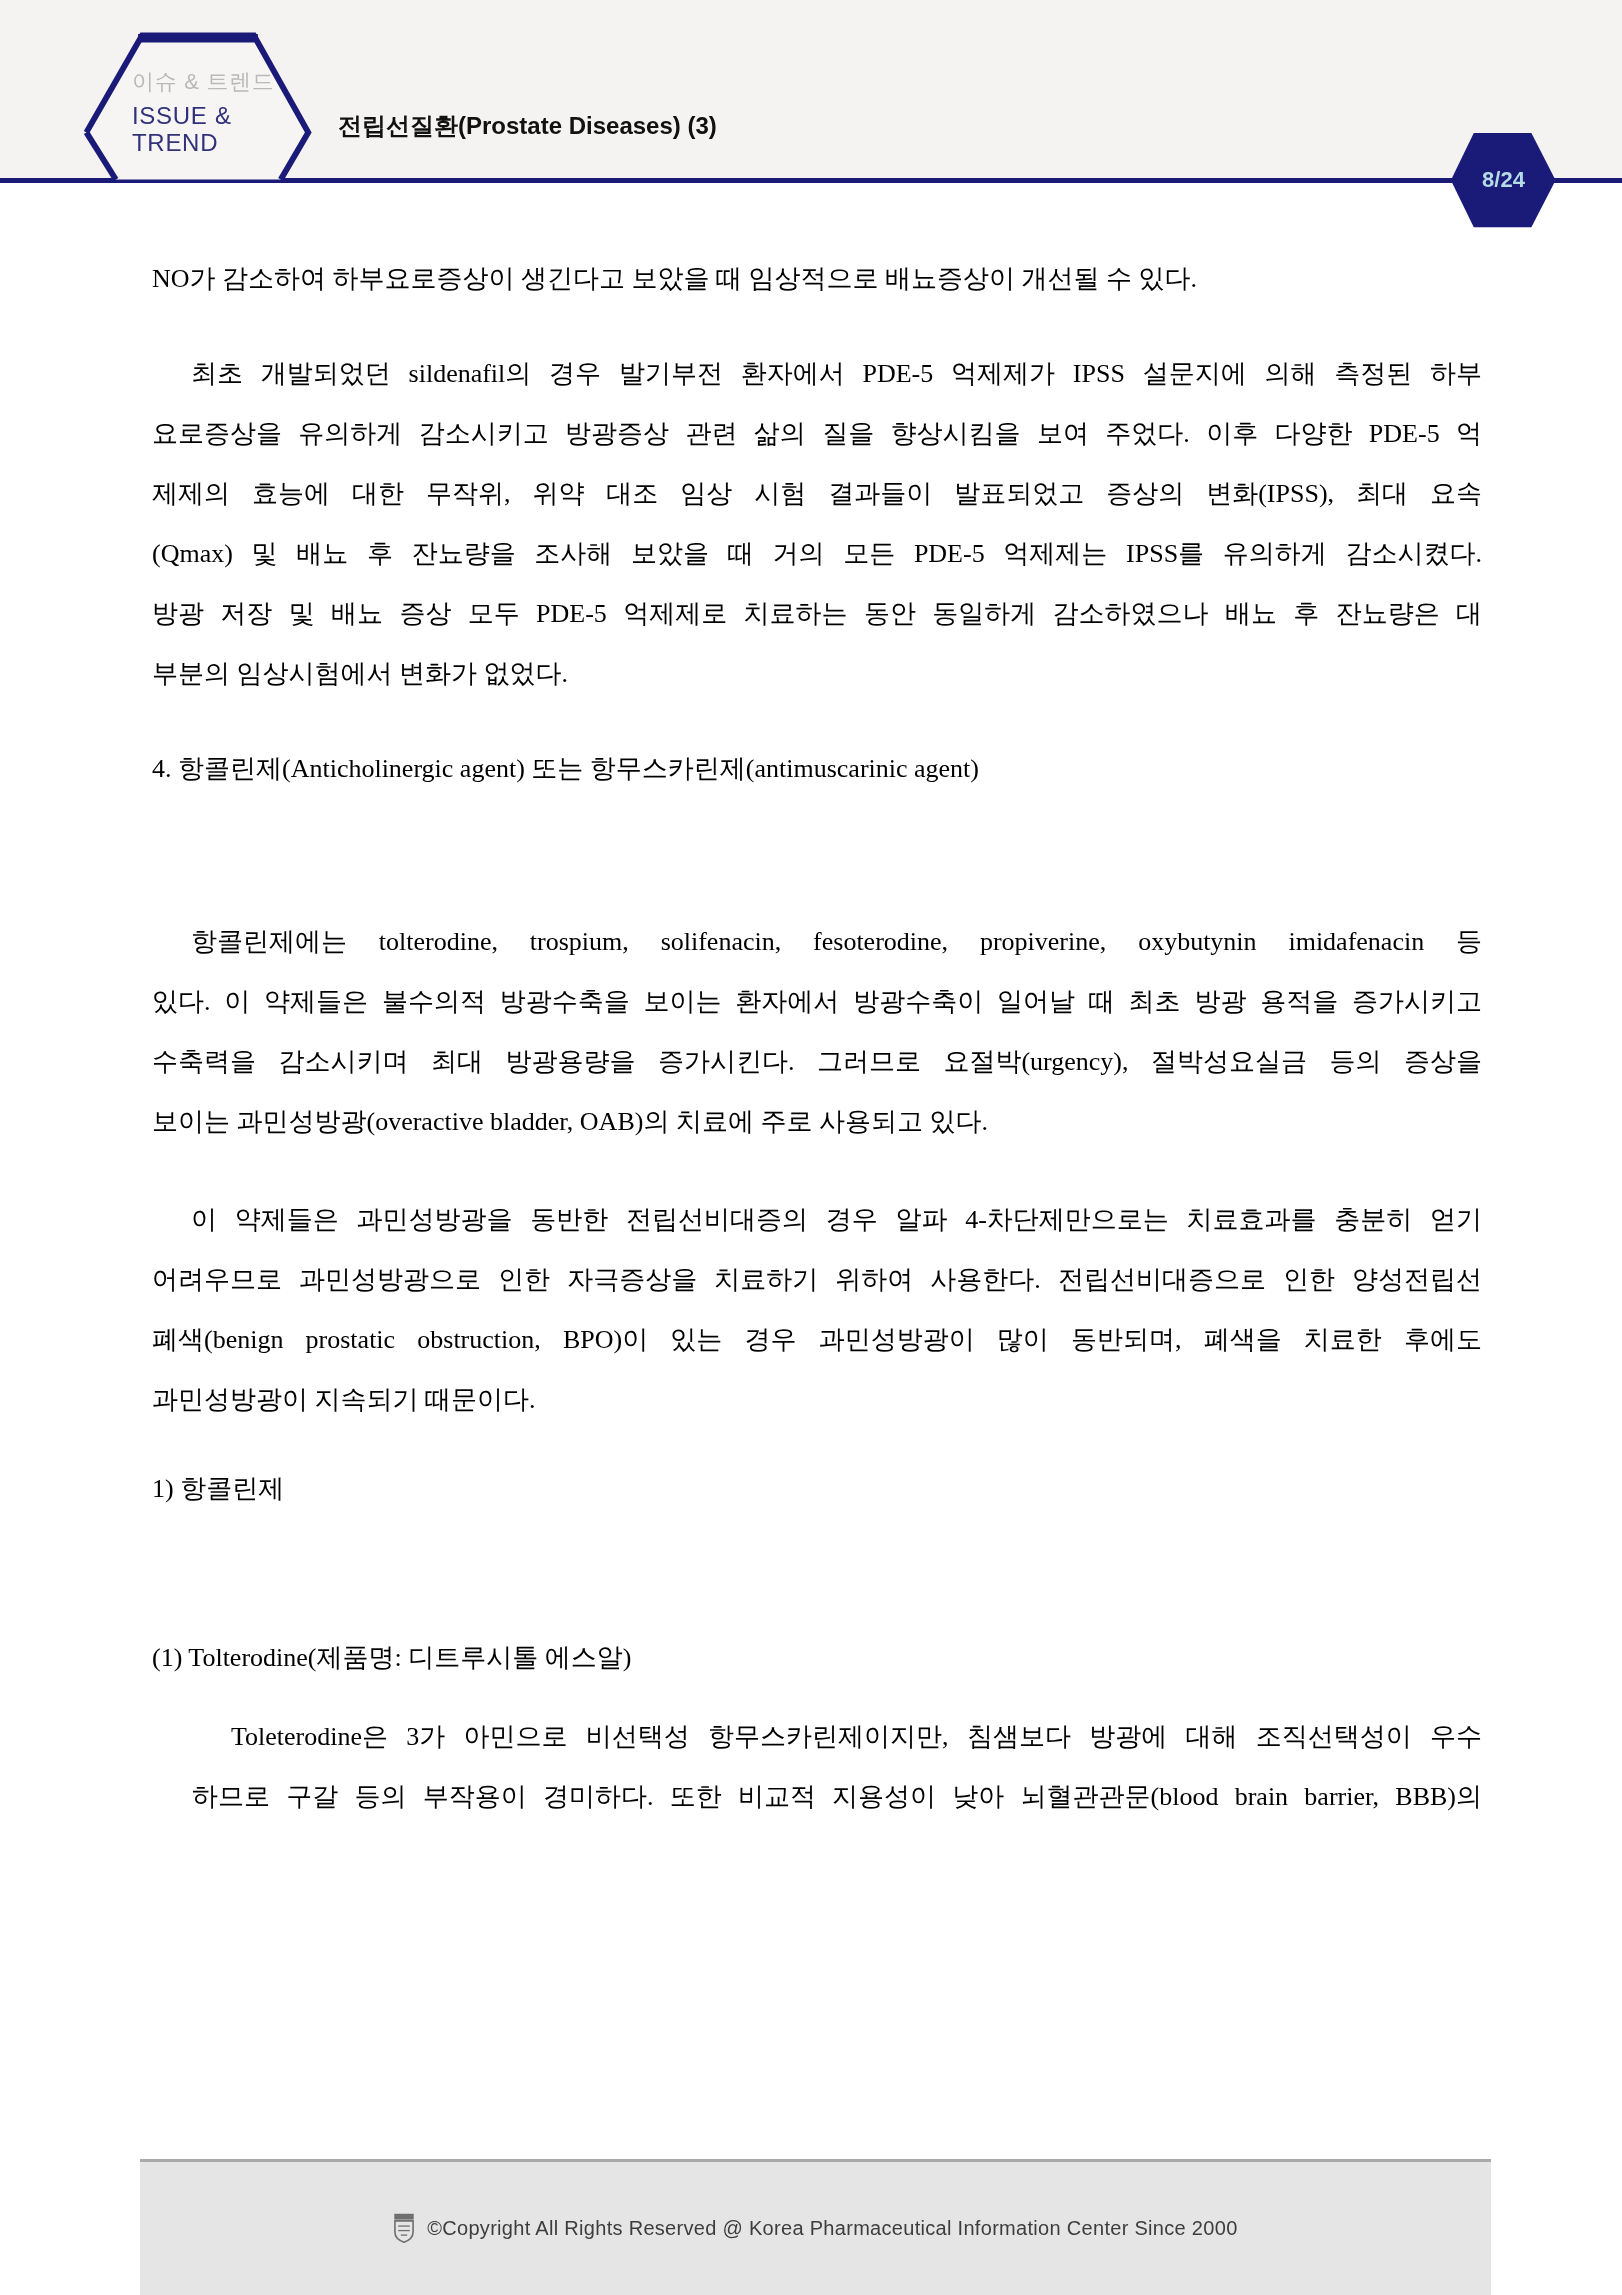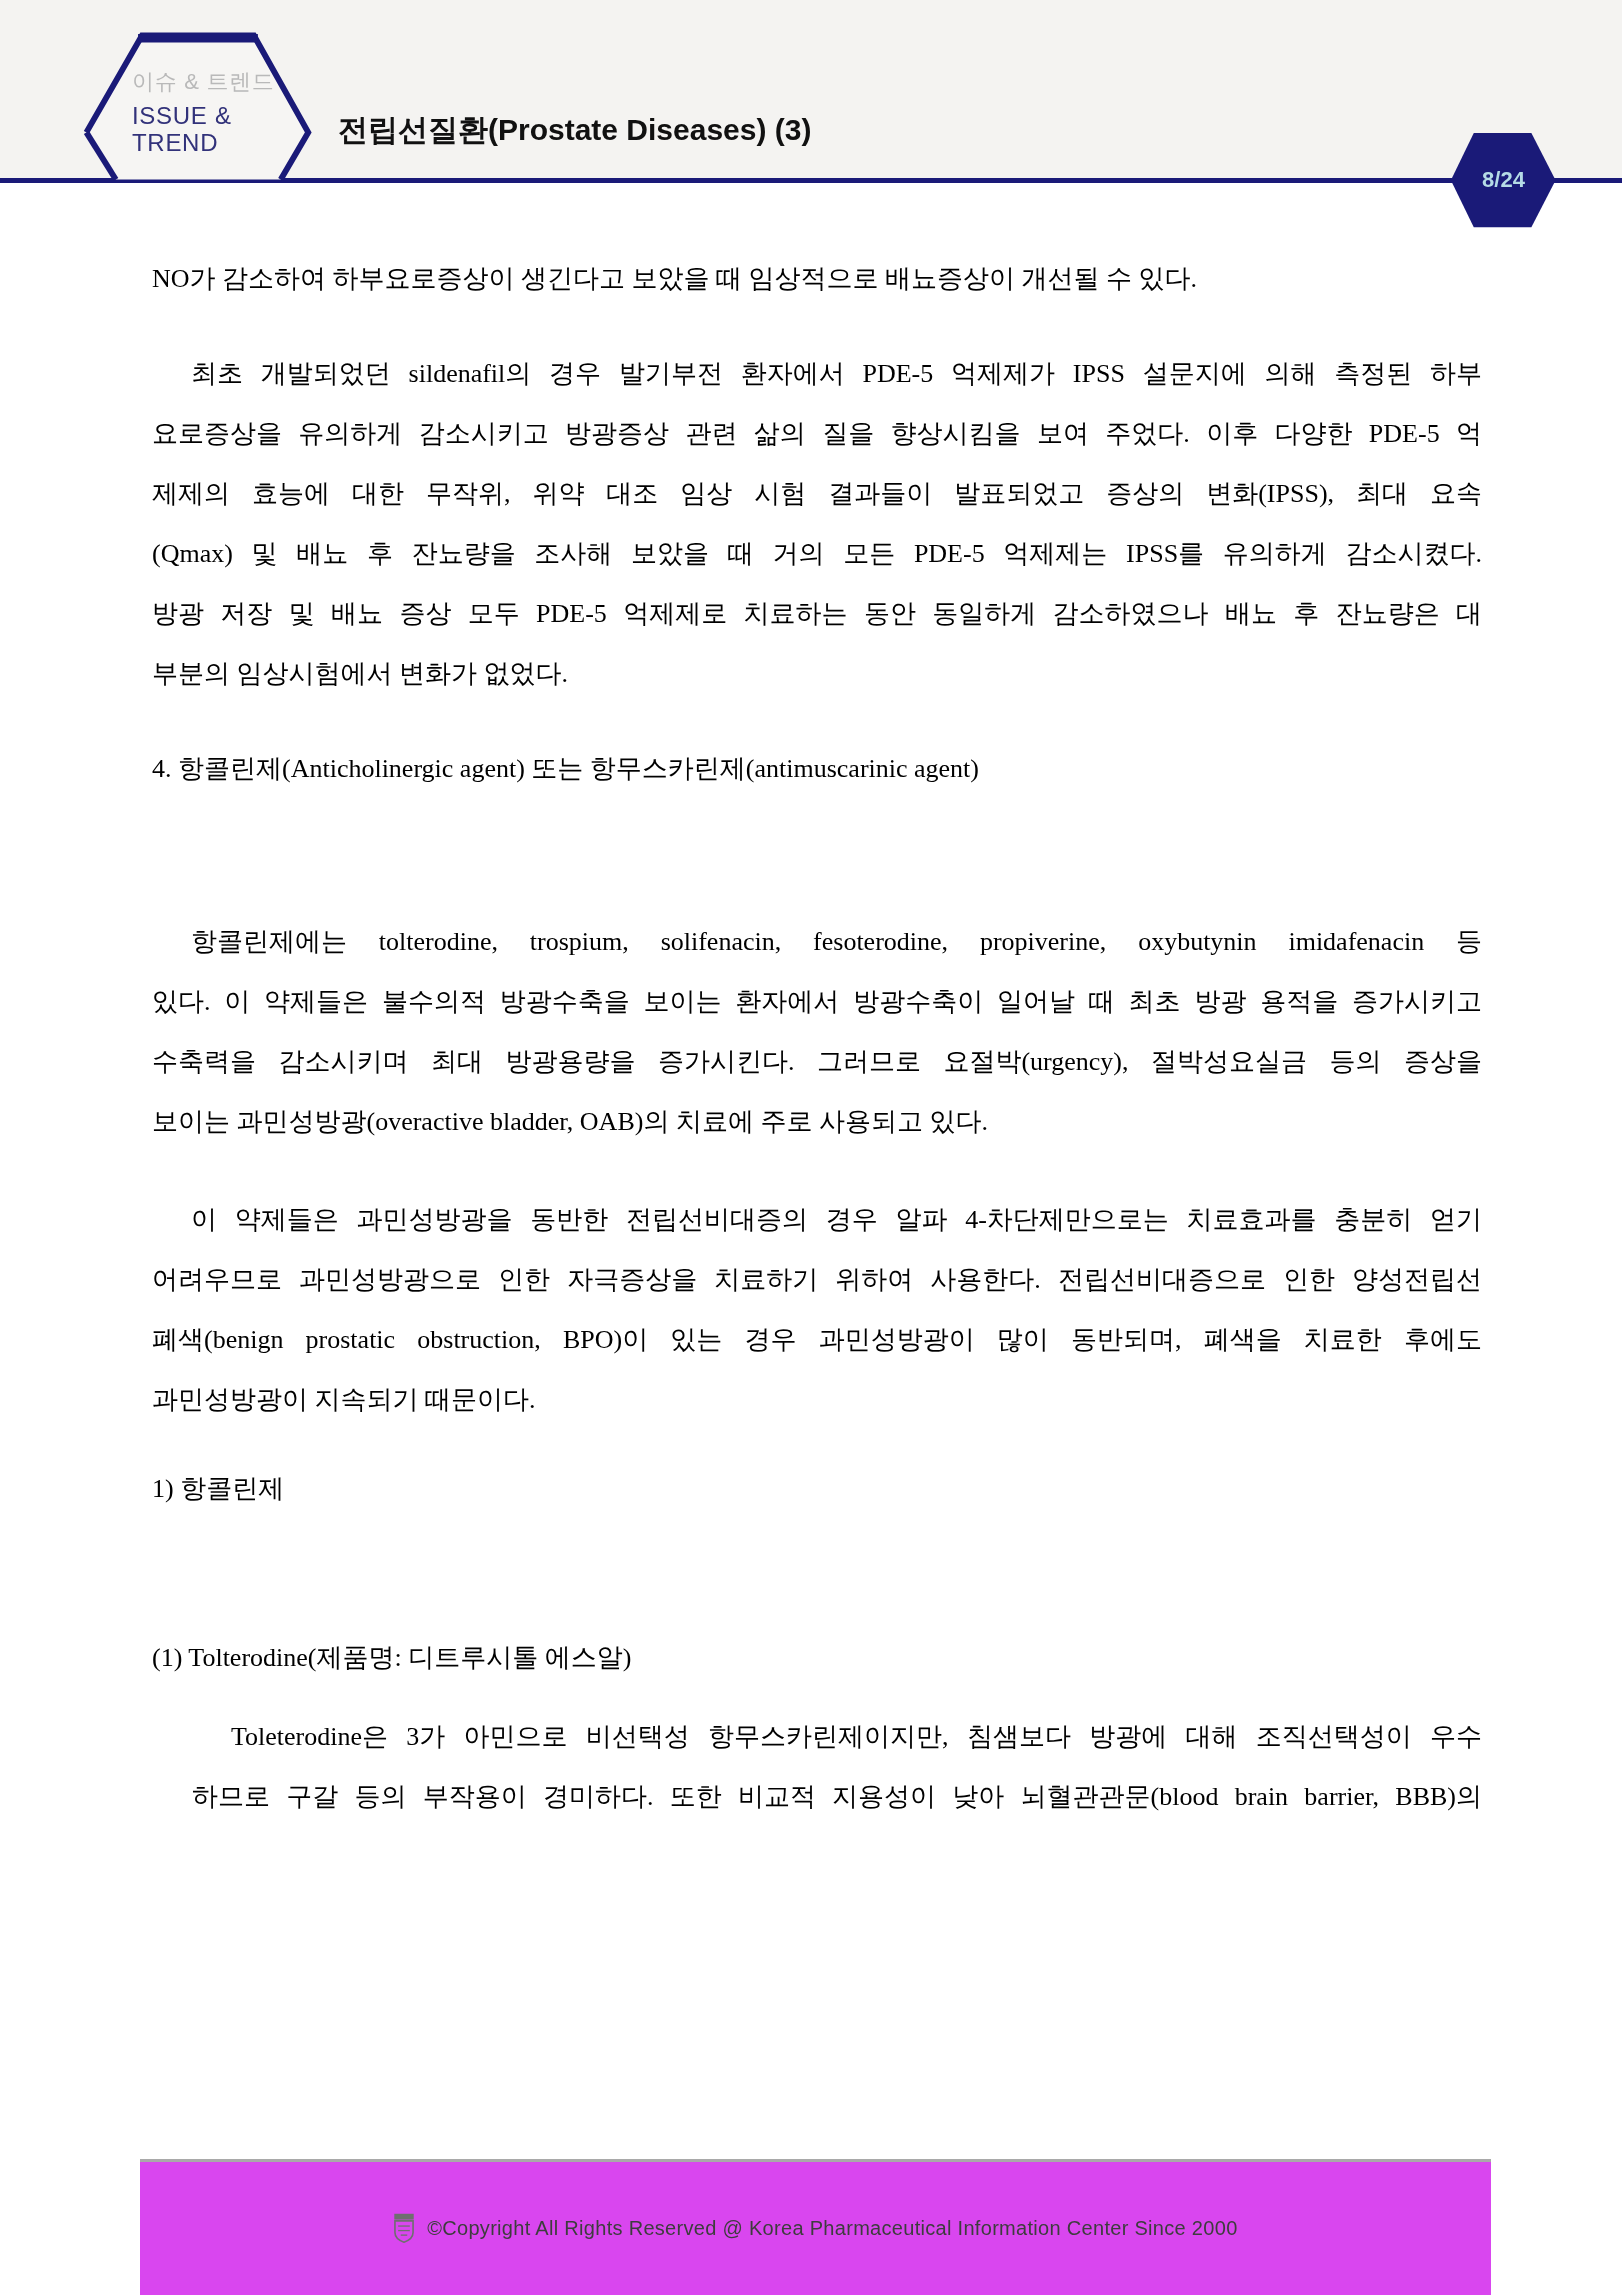--- a/index.html
+++ b/index.html
@@ -21,21 +21,21 @@
   .logo-text{
     position:absolute;left:132px;top:71px;width:177px;
     font-family:"Liberation Sans","DejaVu Sans",sans-serif;
     line-height:1;
   }
   .logo-kr{font-size:22px;color:#b9b9b9;letter-spacing:0.7px;margin-bottom:10.5px;}
   .logo-en{font-size:24px;color:#32327a;letter-spacing:0.7px;margin-bottom:3.3px;}
   .doc-title{
     position:absolute;left:338px;top:110px;
     font-family:"Liberation Sans","DejaVu Sans",sans-serif;
-    font-size:30px;font-weight:bold;color:#111111;letter-spacing:0px;
+    font-size:24px;font-weight:bold;color:#111111;letter-spacing:0px;
     white-space:nowrap;
   }
   .page-badge-svg{position:absolute;left:0;top:0;}
   .page-badge-label{
     position:absolute;left:1451px;top:133px;width:105px;height:94px;
     display:flex;align-items:center;justify-content:center;
     font-family:"Liberation Sans","DejaVu Sans",sans-serif;
     font-size:22px;font-weight:bold;color:#b5dbe6;
   }
   
@@ -53,21 +53,21 @@
   .body-area > .blk:nth-child(9){margin-top:31px;}
   .line{
     height:60px;line-height:60px;overflow:hidden;
     text-align:justify;text-align-last:justify;
   }
   .line.last{text-align-last:left;}
   .line.ind{text-indent:39px;}
   
   .footer-box{
     position:absolute;left:140px;top:2159px;width:1351px;height:136px;
-    background:#d946ef;border-top:3.3px solid #a9a9a9;box-sizing:border-box;
+    background:#e5e5e5;border-top:3.3px solid #a9a9a9;box-sizing:border-box;
   }
   .footer-inner{
     position:absolute;left:0;top:51px;width:100%;
     display:flex;align-items:center;justify-content:center;gap:11.8px;
   }
   .footer-text{
     font-family:"Liberation Sans","DejaVu Sans",sans-serif;
     font-size:20px;color:#3d3d3d;letter-spacing:0.3px;white-space:nowrap;
   }
   .crest{flex:0 0 auto;}

